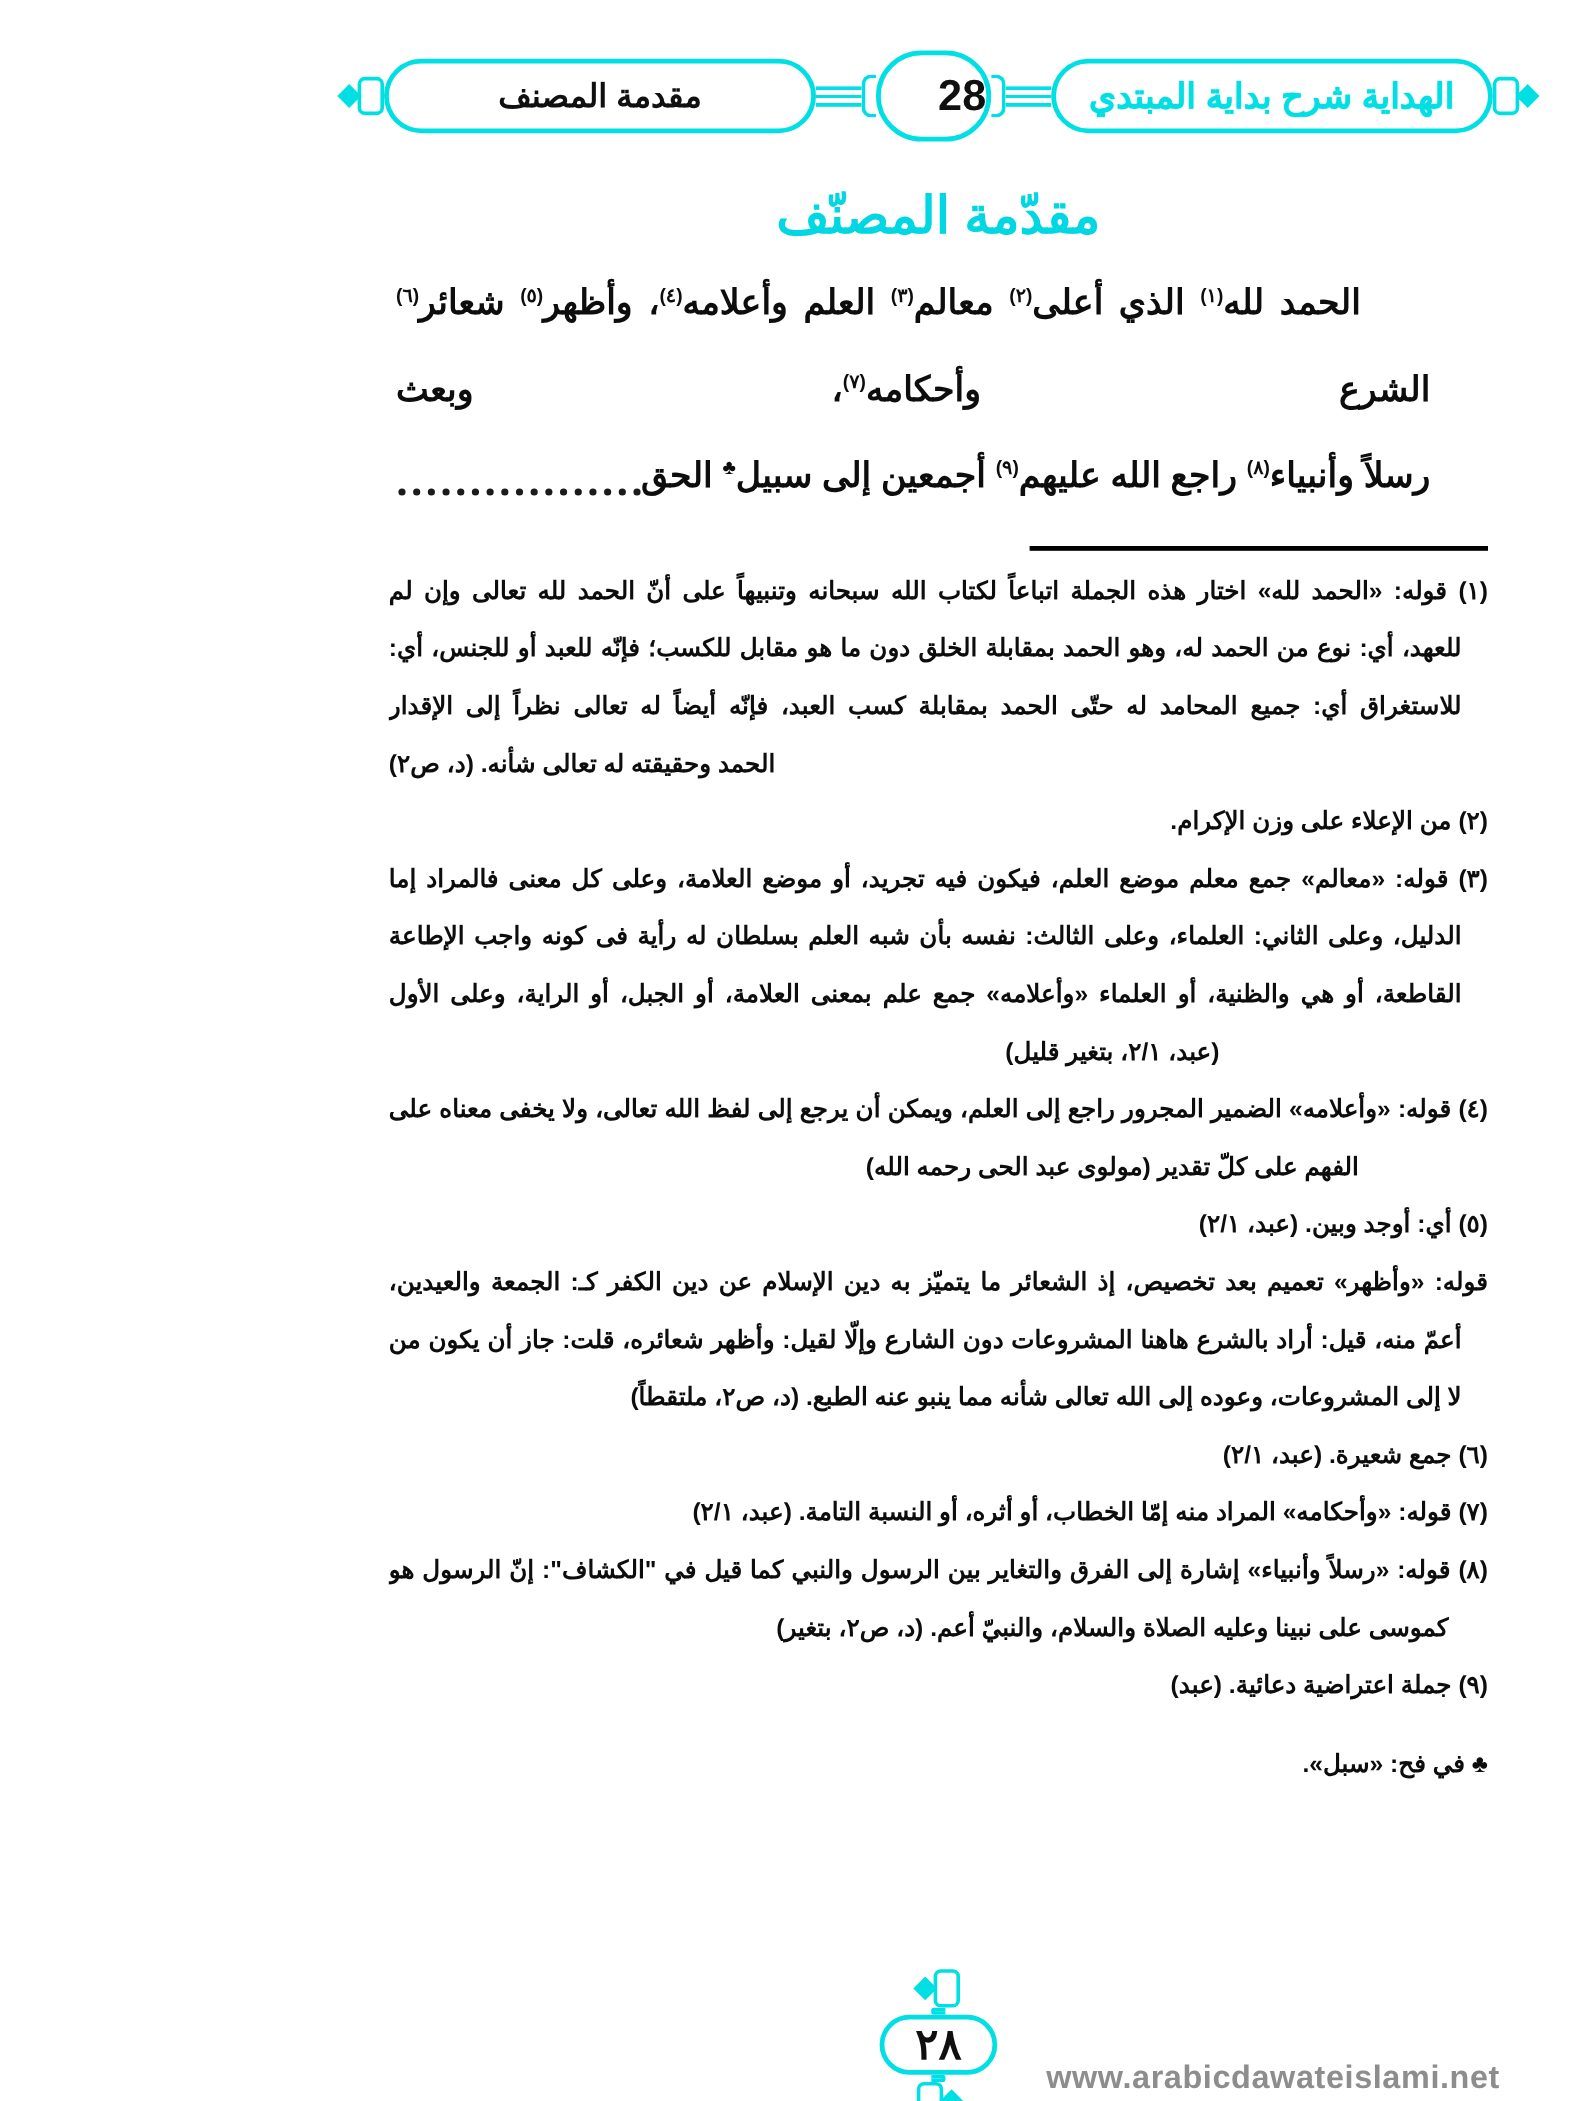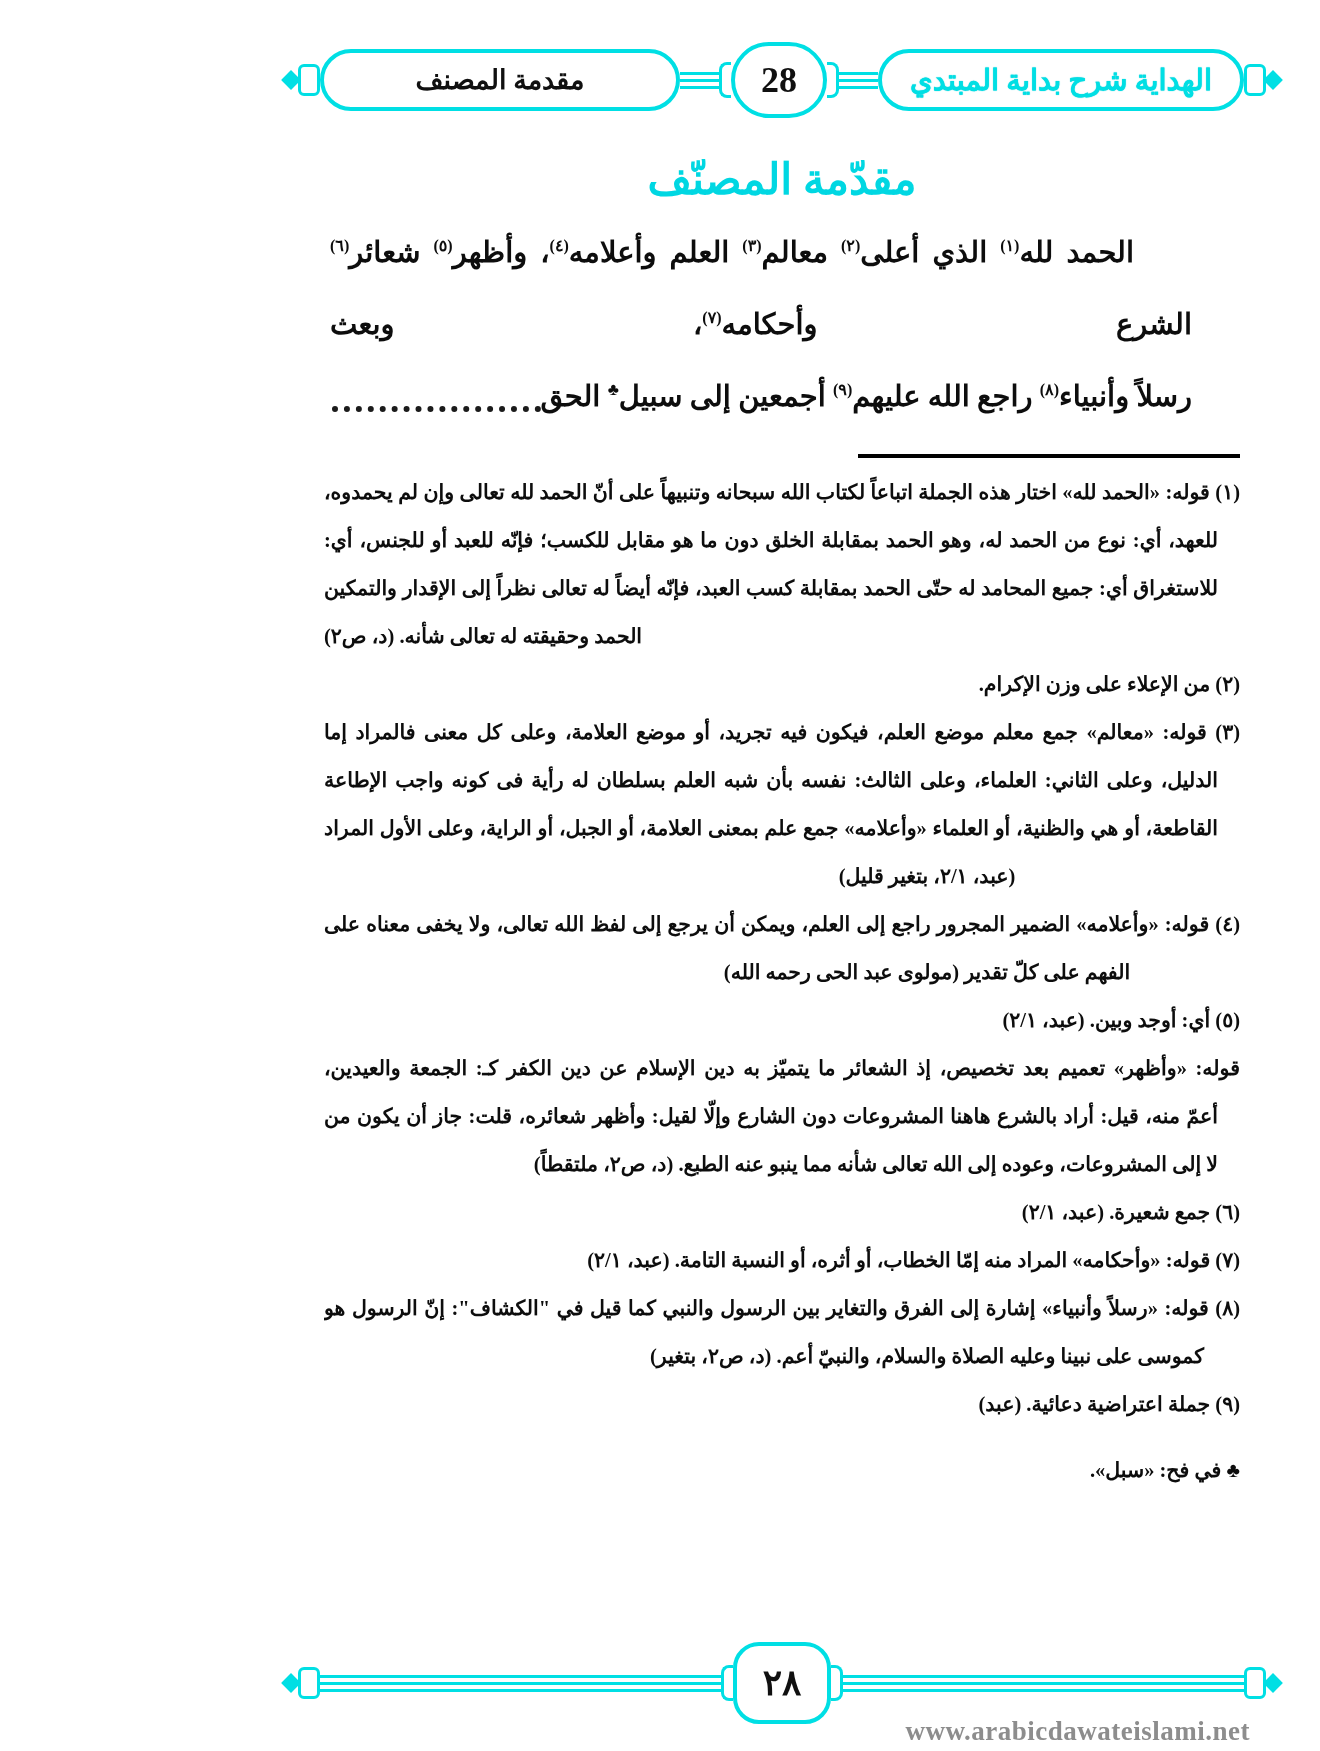--- a/index.html
+++ b/index.html
@@ -1,28 +1,28 @@
 <!DOCTYPE html>
 <html lang="ar" dir="rtl"><head>
 <meta charset="utf-8">
 <style>
   html,body{margin:0;padding:0;background:#ffffff;}
   .page{
     position:relative;
     width:1076px;height:1751px;
     background:#ffffff;
     overflow:hidden;
-    font-family:Liberation Serif, serif;
+    font-family:Liberation Sans, sans-serif;
     direction:rtl;
     color:#111;
   }
   
   .band{display:flex;align-items:center;direction:ltr;}
   .band-top{margin:42px 40px 0 40px;height:76px;}
-  .band-bottom{position:absolute;bottom:26px;left:40px;right:40px;height:84px;}
+  .band-bottom{position:absolute;bottom:26px;left:40px;right:40px;height:84px;flex-direction:column;}
   .triple-line{
     flex:1;height:17px;min-width:30px;
     background:repeating-linear-gradient(to bottom,
       #00dfe4 0px,#00dfe4 3px,
       #ffffff 3px,#ffffff 7px,
       #00dfe4 7px,#00dfe4 10px,
       #ffffff 10px,#ffffff 14px,
       #00dfe4 14px,#00dfe4 17px);
   }
   .capsule{
@@ -30,21 +30,21 @@
     display:flex;align-items:center;justify-content:center;
     height:62px;padding:0 28px;box-sizing:border-box;
   }
   .capsule-left{min-width:360px;}
   .capsule-right{min-width:300px;}
   .section-title{font-size:27px;font-weight:bold;color:#101010;direction:rtl;}
   .book-title{font-size:29px;font-weight:bold;color:#00dfe4;direction:rtl;
     text-shadow:0 0 1px #00c9d4;}
   .num-oval{
     border:4px solid #00dfe4;border-radius:42px;background:#fff;
-    width:96px;height:76px;display:flex;align-items:center;justify-content:center;
+    width:96px;height:76px;display:flex;align-items:center;justify-content:flex-end;
     font-size:36px;font-weight:bold;color:#101010;box-sizing:border-box;
   }
   .num-octagon{
     border:4px solid #00dfe4;border-radius:26px;background:#fff;
     width:98px;height:82px;display:flex;align-items:center;justify-content:center;
     font-size:36px;font-weight:bold;color:#101010;box-sizing:border-box;
   }
   .bracket{width:12px;height:36px;border:3px solid #00dfe4;box-sizing:border-box;background:#fff;}
   .bracket.open-right{border-left:none;border-radius:0 8px 8px 0;}
   .bracket.open-left{border-right:none;border-radius:8px 0 0 8px;}

